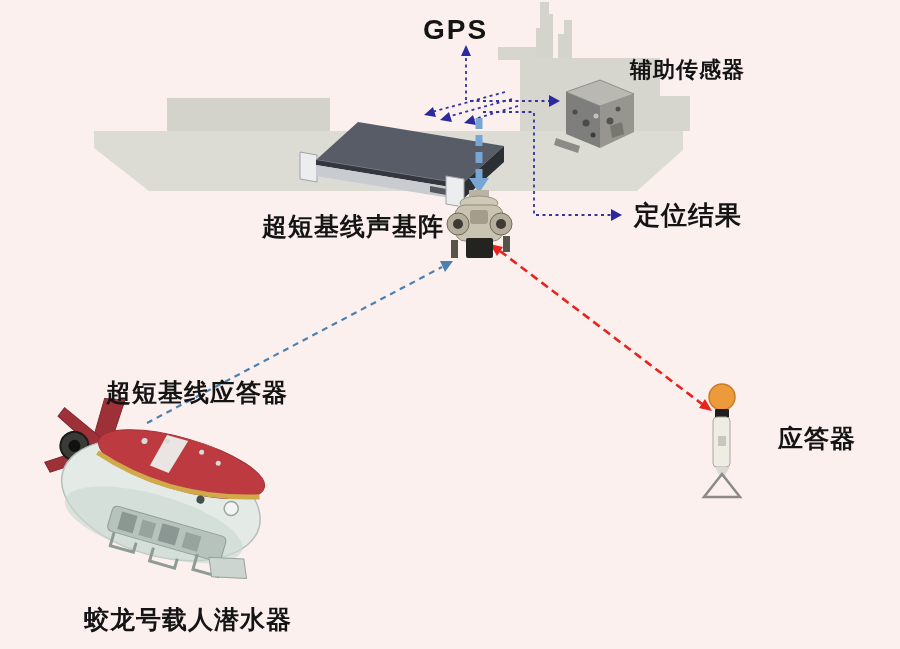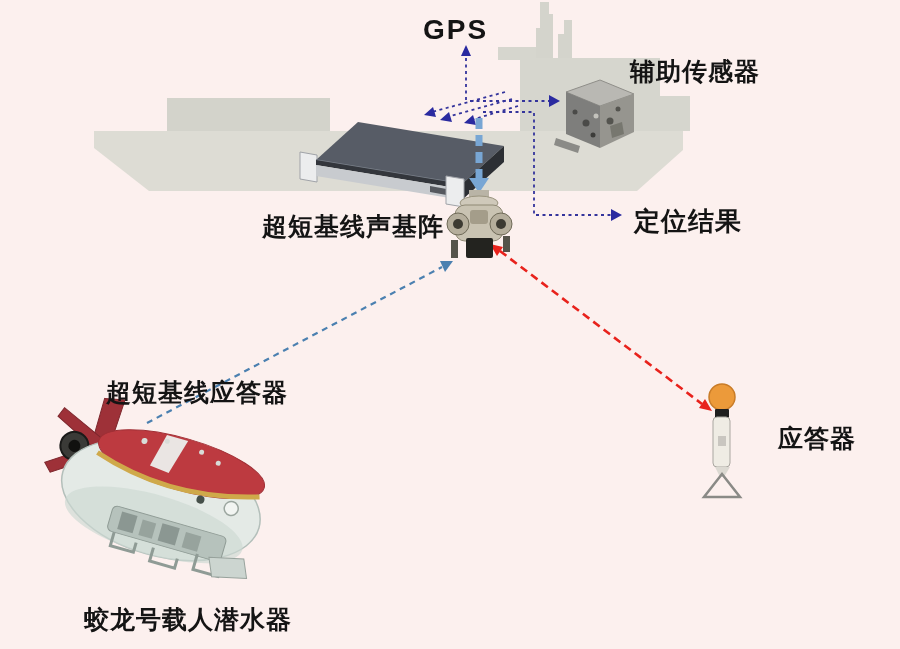--- a/index.html
+++ b/index.html
@@ -137,20 +137,20 @@
     <rect x="170" y="520" width="18" height="18" fill="#8b9792"></rect>
     <rect x="195" y="522" width="16" height="16" fill="#97a39d"></rect>
     <path d="M126,542 v14 h24 v-10" stroke="#8f9b95" stroke-width="3" fill="none"></path>
     <path d="M168,546 v14 h26 v-10" stroke="#8f9b95" stroke-width="3" fill="none"></path>
     <path d="M212,540 v16 h26 v-10" stroke="#8f9b95" stroke-width="3" fill="none"></path>
     <polygon points="224,540 258,532 266,550 232,558" fill="#ccd5d0" stroke="#97a29c" stroke-width="1"></polygon>
   </g>
 </svg>
 
   <div class="lbl lbl-latin" style="left:423px;top:14px;font-size:28px;">GPS</div>
-  <div class="lbl" style="left:630px;top:57px;font-size:25px;">辅助传感器</div>
+  <div class="lbl" style="left:630px;top:57px;font-size:22px;">辅助传感器</div>
   <div class="lbl" style="left:262px;top:212px;font-size:25px;">超短基线声基阵</div>
-  <div class="lbl" style="left:634px;top:207px;font-size:26px;">定位结果</div>
+  <div class="lbl" style="left:634px;top:201px;font-size:26px;">定位结果</div>
   <div class="lbl" style="left:106px;top:378px;font-size:25px;">超短基线应答器</div>
   <div class="lbl" style="left:778px;top:424px;font-size:25px;text-align:center;">应答器</div>
   <div class="lbl" style="left:84px;top:585px;font-size:25px;margin-top:20px;">蛟龙号载人潜水器</div>
 
 </div>
 
 </body></html>

